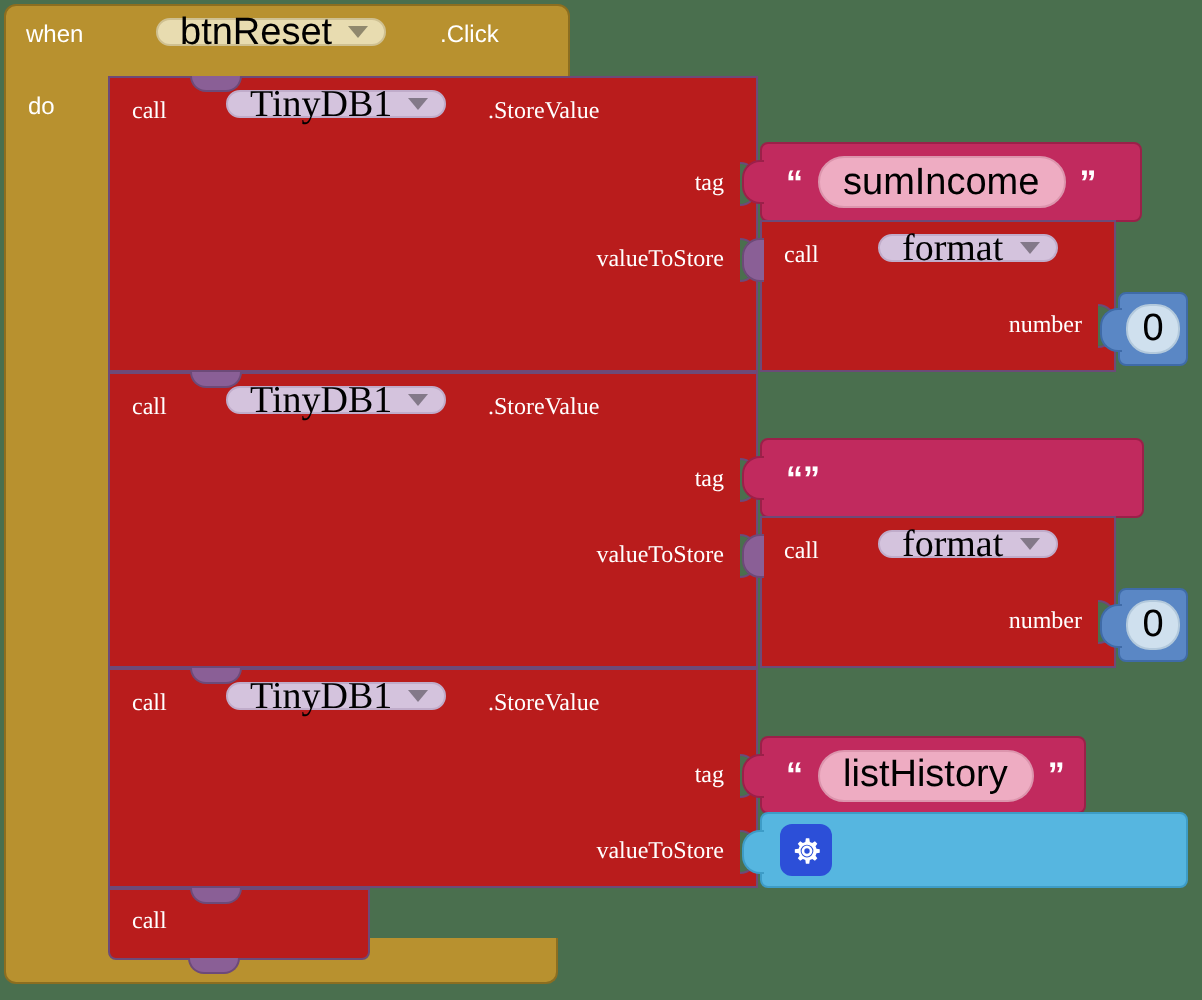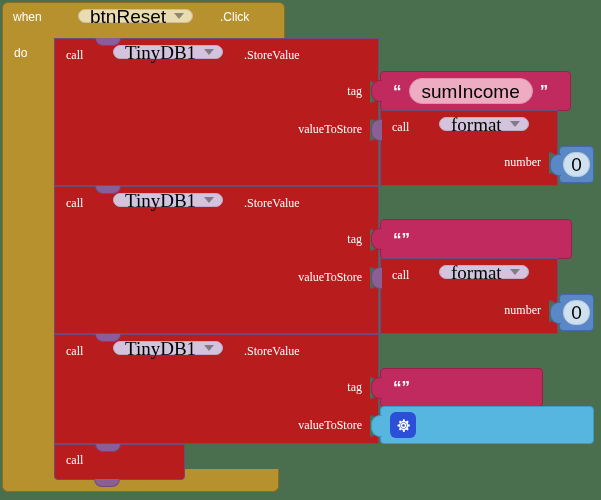--- a/index.html
+++ b/index.html
@@ -384,20 +384,23 @@
     <span class="lbl" style="position:absolute; right:16px; top:46px;">tag</span>
     <div class="socket" style="right:-1px; top:42px;"></div>
 
     <span class="lbl" style="position:absolute; right:16px; top:84px;">valueToStore</span>
     <div class="socket" style="right:-1px; top:80px;"></div>
   </div>
 
   <div class="tblock" style="left:380px; top:368px; width:163px; height:39px;">
     <div class="plug" style="top:8px;"></div>
     <span class="quote">“</span>
+    <div class="tfield">
+      <span>listHistory</span>
+    </div>
     <span class="quote">”</span>
   </div>
 
   <div class="lblock" style="left:380px; top:406px; width:214px; height:38px;">
     <div class="plug plug-lblue" style="top:8px;"></div>
     <span class="gear">
       <svg width="17" height="17" viewBox="0 0 24 24" aria-hidden="true">
         <path fill="#ffffff" d="M12 8.2a3.8 3.8 0 1 0 0 7.6 3.8 3.8 0 0 0 0-7.6zm0 5.7a1.9 1.9 0 1 1 0-3.8 1.9 1.9 0 0 1 0 3.8z"></path>
         <path fill="#ffffff" d="M21 13.2v-2.4l-2.3-.4a6.9 6.9 0 0 0-.7-1.7l1.3-1.9-1.7-1.7-1.9 1.3a6.9 6.9 0 0 0-1.7-.7L13.6 3h-2.4l-.4 2.7a6.9 6.9 0 0 0-1.7.7L7.2 5.1 5.5 6.8l1.3 1.9a6.9 6.9 0 0 0-.7 1.7L3.4 10.8v2.4l2.7.4a6.9 6.9 0 0 0 .7 1.7l-1.3 1.9 1.7 1.7 1.9-1.3a6.9 6.9 0 0 0 1.7.7l.4 2.7h2.4l.4-2.7a6.9 6.9 0 0 0 1.7-.7l1.9 1.3 1.7-1.7-1.3-1.9a6.9 6.9 0 0 0 .7-1.7l2.3-.4zM12 16.5a4.5 4.5 0 1 1 0-9 4.5 4.5 0 0 1 0 9z"></path>
       </svg>

